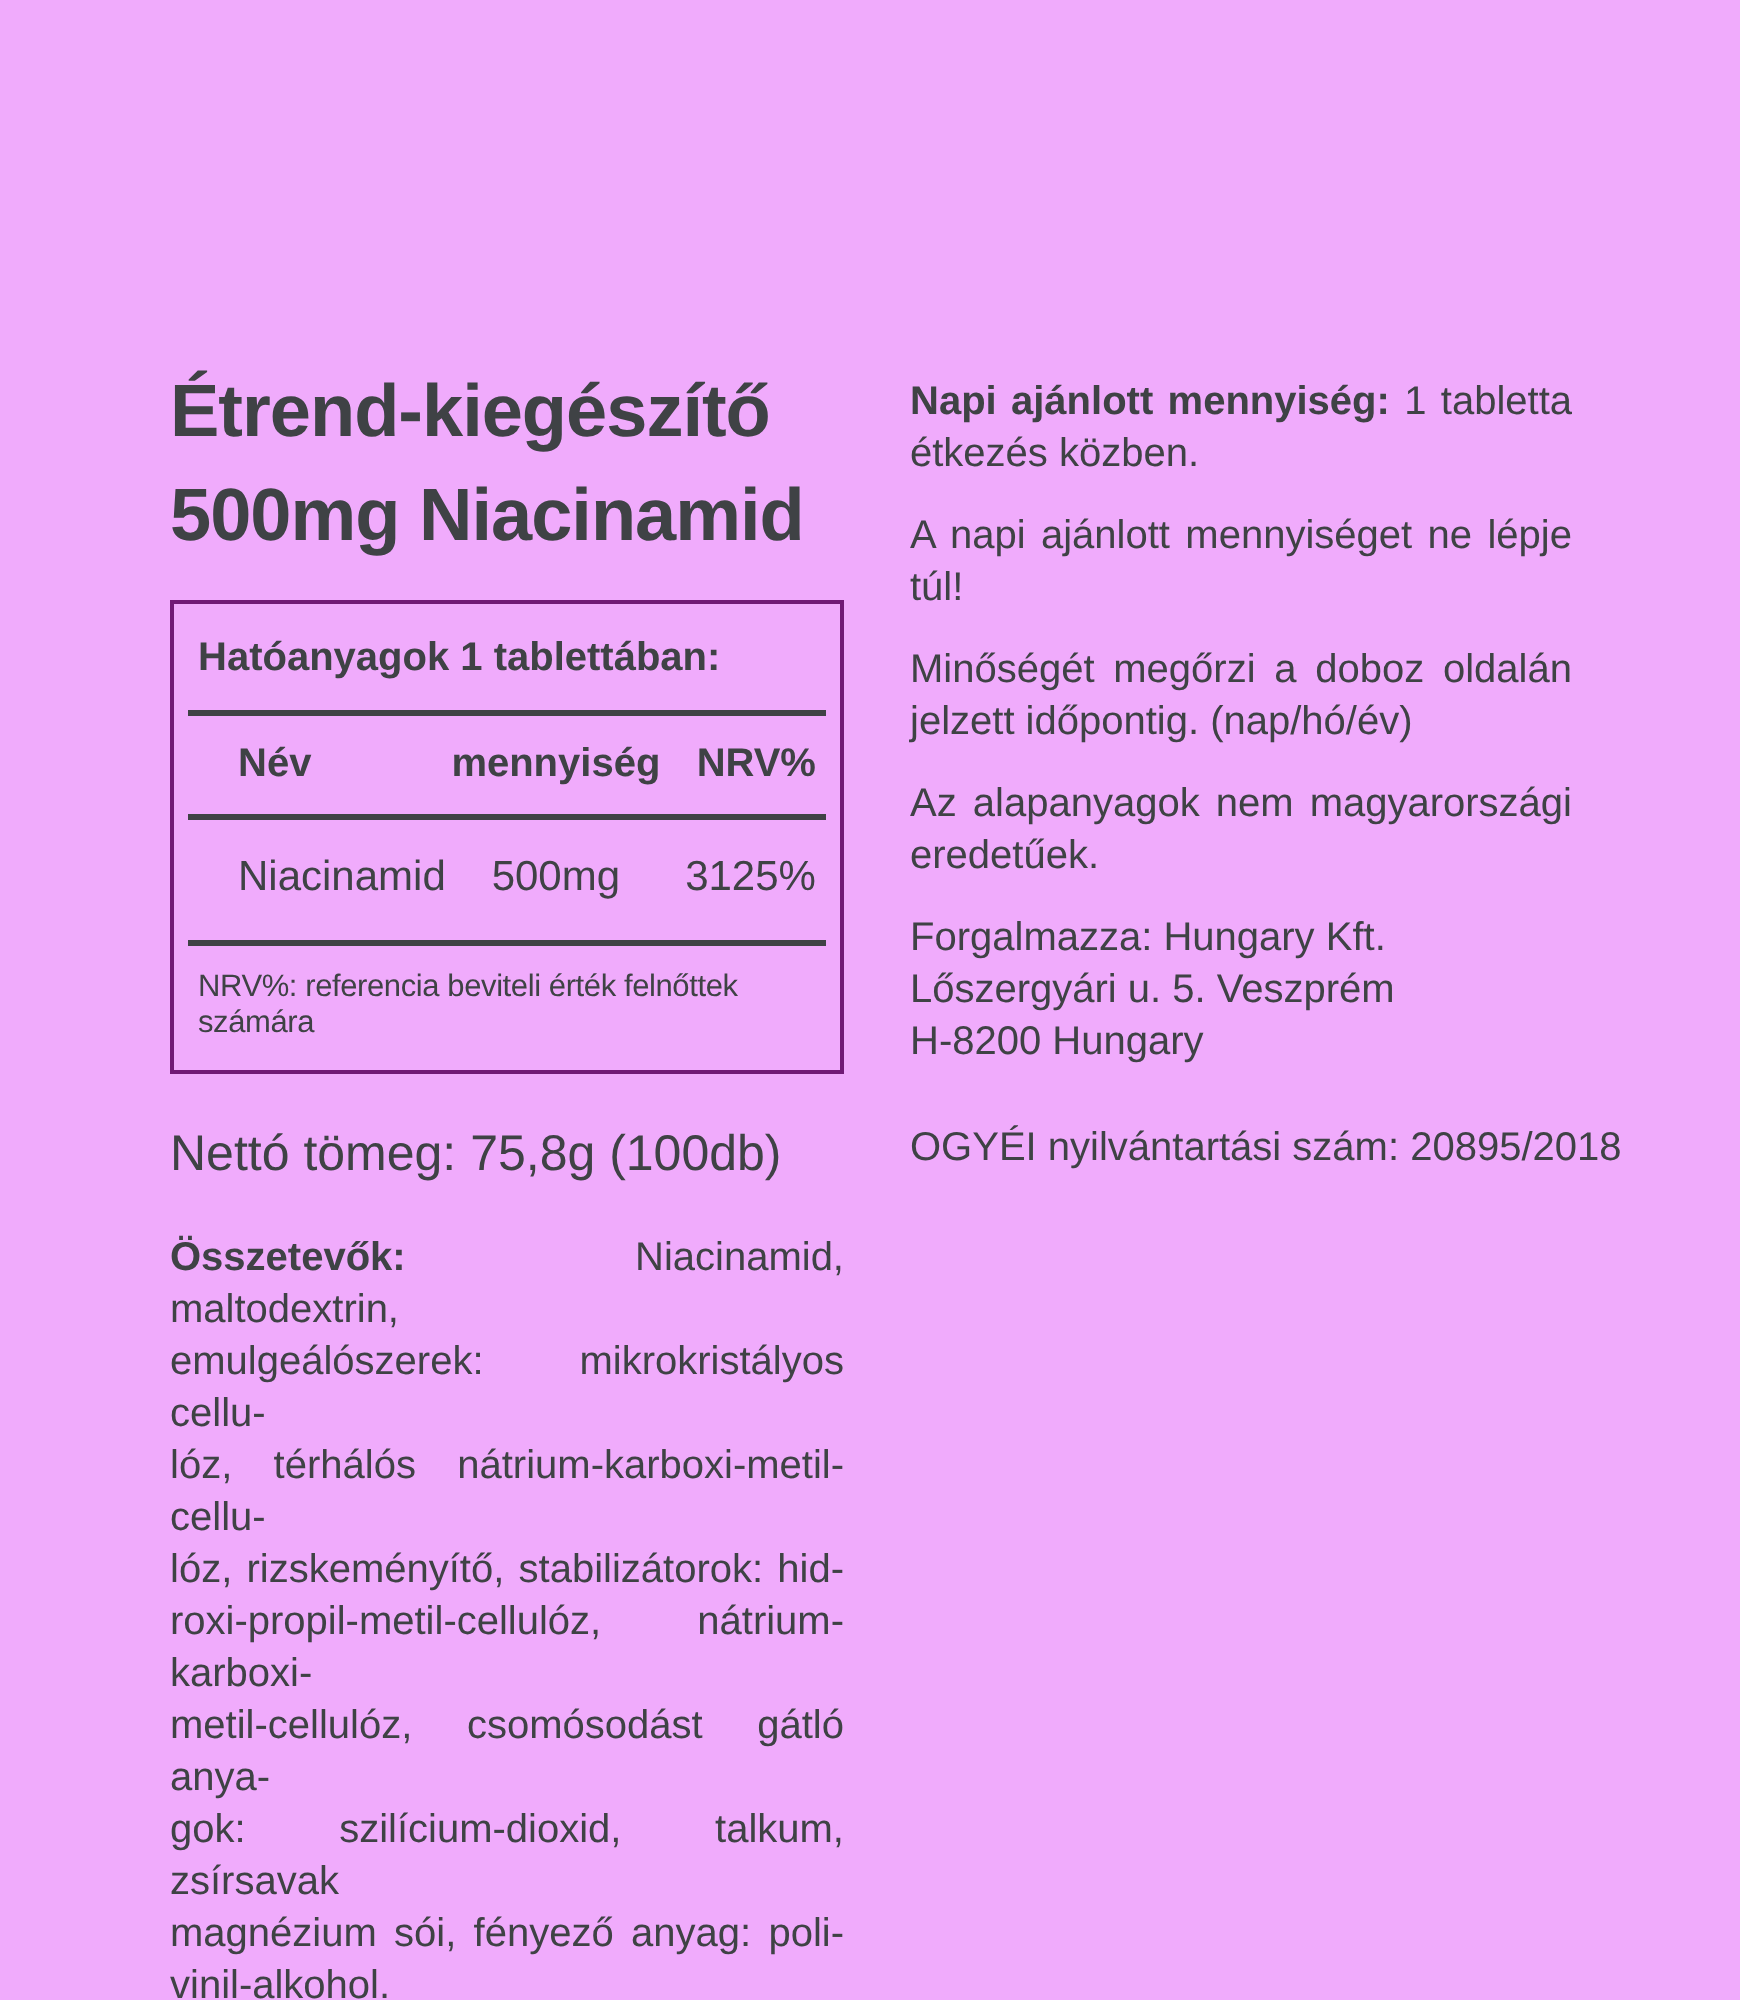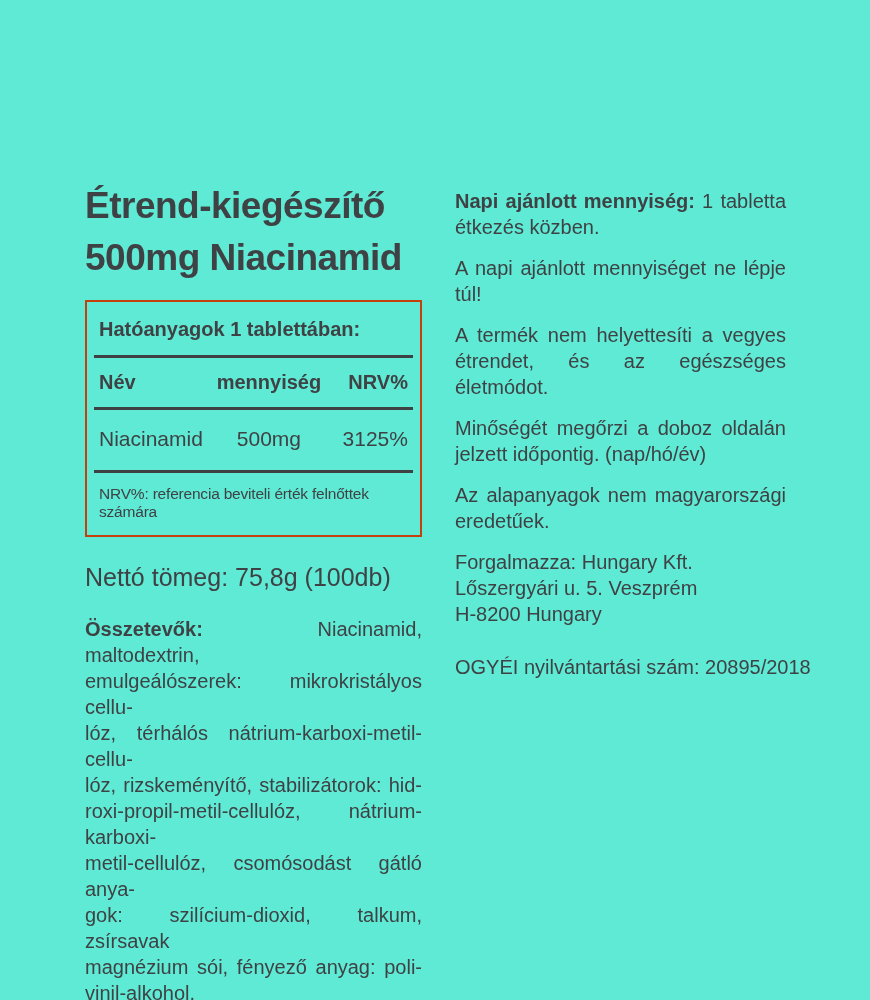--- a/index.html
+++ b/index.html
@@ -1,50 +1,50 @@
 <!DOCTYPE html>
 <html lang="hu"><head>
 <meta charset="utf-8">
 <style>
   html, body { margin: 0; padding: 0; background: #ffffff; }
   .sheet {
     position: relative;
     width: 870px;
     height: 1000px;
-    background: #5eead4;
+    background: #f0abfc;
     font-family: "Liberation Sans", "DejaVu Sans", sans-serif;
     color: #3f4245;
     overflow: hidden;
   }
   .col-left  { position: absolute; left: 85px;  top: 180px; width: 337px; }
   .col-right { position: absolute; left: 455px; top: 188px; width: 331px; }
 
   .product-title {
     font-size: 37px;
     font-weight: bold;
     line-height: 52px;
     letter-spacing: -0.5px;
     margin: 0 0 16px 0;
     white-space: nowrap;
   }
   .product-title span { display: block; }
 
   
   .facts {
-    border: 2px solid #c2410c;
+    border: 2px solid #701a75;
     padding: 12px 12px 10px 12px;
     margin-bottom: 26px;
   }
   .facts-title {
     font-size: 20px;
     font-weight: bold;
     padding: 4px 0 14px 0;
   }
   .rule { height: 3px; background: #3f4245; margin: 0 -5px; }
-  .t-row { display: flex; align-items: flex-start; }
+  .t-row { display: flex; align-items: flex-start; margin-left: 20px; }
   .t-row .c1 { flex: 0 0 36%; text-align: left; }
   .t-row .c2 { flex: 0 0 38%; text-align: center; }
   .t-row .c3 { flex: 0 0 26%; text-align: right; }
   .t-head { font-size: 20px; font-weight: bold; padding: 13px 0; }
   .t-data { font-size: 21px; padding: 17px 0 19px 0; }
   .facts-note { font-size: 15.5px; padding: 12px 0 4px 0; letter-spacing: -0.2px; }
 
   .net-weight {
     font-size: 25px;
     font-weight: normal;
@@ -103,24 +103,20 @@
     <p class="para">
       <span class="jline"><b class="lead">Napi ajánlott mennyiség:</b><span> 1 tabletta</span></span>
       <span><span class="jline last">étkezés közben.</span></span>
     </p>
 
     <p class="para">
         <span class="jline">A napi ajánlott mennyiséget ne lépje</span>
         <span class="jline last">túl!</span>
       </p>
 
-    <p class="para">
-        <span class="jline">A termék nem helyettesíti a vegyes</span>
-        <span class="jline last">étrendet, és az egészséges életmódot.</span>
-      </p>
 
     <p class="para">
         <span class="jline">Minőségét megőrzi a doboz oldalán</span>
         <span class="jline last">jelzett időpontig. (nap/hó/év)</span>
       </p>
 
 
     <p class="para">
         <span class="jline">Az alapanyagok nem magyarországi</span>
         <span class="jline last">eredetűek.</span>

